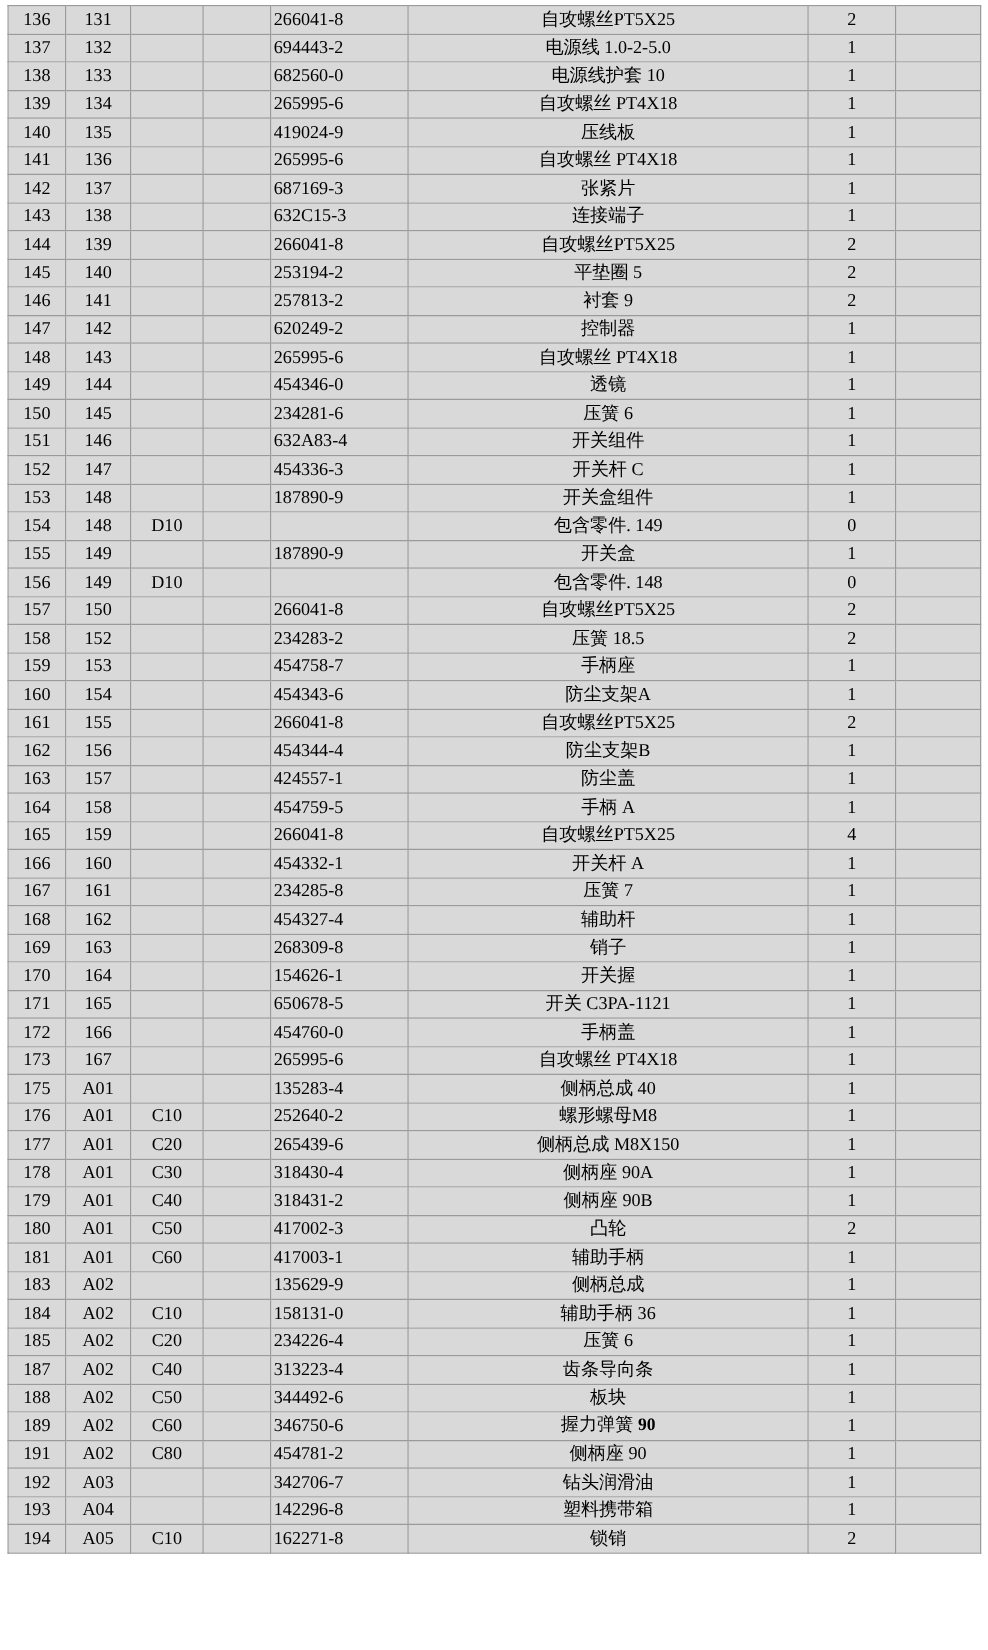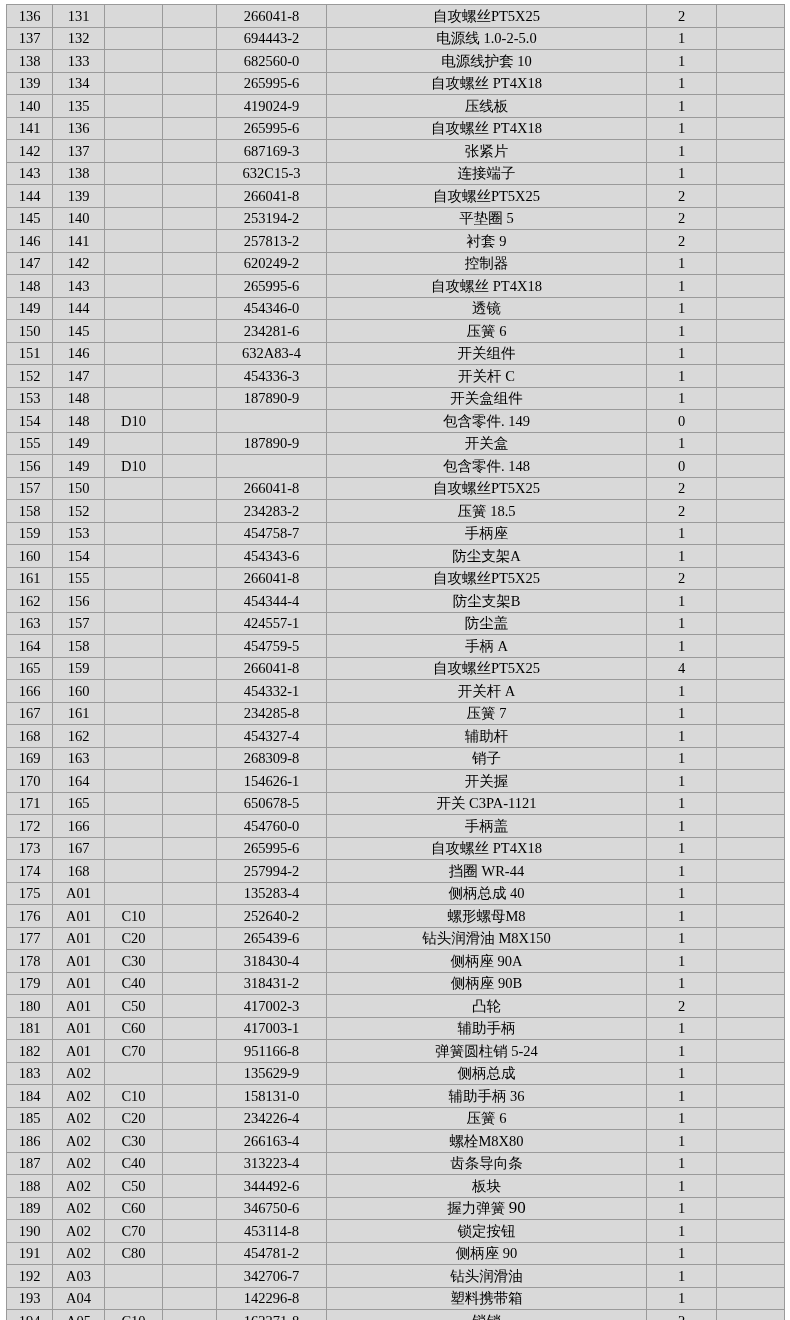--- a/index.html
+++ b/index.html
@@ -40,25 +40,25 @@
   col.c-no    { width: 46px; }
   col.c-ref   { width: 52px; }
   col.c-code  { width: 58px; }
   col.c-gap   { width: 54px; }
   col.c-part  { width: 110px; }
   col.c-desc  { width: 320px; }
   col.c-qty   { width: 70px; }
   col.c-tail  { width: 68px; }
 
   td.no, td.ref, td.code { text-align: center; }
-  td.part { text-align: center; padding-left: 4px; margin-top: 44px; }
+  td.part { text-align: left; padding-left: 4px; margin-top: 44px; }
   td.desc { text-align: center; padding-left: 6px; }
   td.qty  { text-align: center; }
   td.gap, td.tail { }
-  .bold90 { font-weight: normal; font-size: 17px; }
+  .bold90 { font-weight: bold; font-size: 14px; }
 </style>
 </head>
 <body>
 
 <div class="sheet">
   <table class="parts">
     <colgroup>
       <col class="c-no">
         <col class="c-ref">
         <col class="c-code">
@@ -443,30 +443,20 @@
           <td class="no">173</td>
           <td class="ref">167</td>
           <td class="code"></td>
           <td class="gap"></td>
           <td class="part">265995-6</td>
           <td class="desc">自攻螺丝  PT4X18</td>
           <td class="qty">1</td>
           <td class="tail"></td>
         </tr>
         <tr>
-          <td class="no">174</td>
-          <td class="ref">168</td>
-          <td class="code"></td>
-          <td class="gap"></td>
-          <td class="part">257994-2</td>
-          <td class="desc">挡圈 WR-44</td>
-          <td class="qty">1</td>
-          <td class="tail"></td>
-        </tr>
-        <tr>
           <td class="no">175</td>
           <td class="ref">A01</td>
           <td class="code"></td>
           <td class="gap"></td>
           <td class="part">135283-4</td>
           <td class="desc">侧柄总成 40</td>
           <td class="qty">1</td>
           <td class="tail"></td>
         </tr>
         <tr>
@@ -478,21 +468,21 @@
           <td class="desc">螺形螺母M8</td>
           <td class="qty">1</td>
           <td class="tail"></td>
         </tr>
         <tr>
           <td class="no">177</td>
           <td class="ref">A01</td>
           <td class="code">C20</td>
           <td class="gap"></td>
           <td class="part">265439-6</td>
-          <td class="desc">钻头润滑油 M8X150</td>
+          <td class="desc">侧柄总成 M8X150</td>
           <td class="qty">1</td>
           <td class="tail"></td>
         </tr>
         <tr>
           <td class="no">178</td>
           <td class="ref">A01</td>
           <td class="code">C30</td>
           <td class="gap"></td>
           <td class="part">318430-4</td>
           <td class="desc">侧柄座 90A</td>
@@ -523,30 +513,20 @@
           <td class="no">181</td>
           <td class="ref">A01</td>
           <td class="code">C60</td>
           <td class="gap"></td>
           <td class="part">417003-1</td>
           <td class="desc">辅助手柄</td>
           <td class="qty">1</td>
           <td class="tail"></td>
         </tr>
         <tr>
-          <td class="no">182</td>
-          <td class="ref">A01</td>
-          <td class="code">C70</td>
-          <td class="gap"></td>
-          <td class="part">951166-8</td>
-          <td class="desc">弹簧圆柱销 5-24</td>
-          <td class="qty">1</td>
-          <td class="tail"></td>
-        </tr>
-        <tr>
           <td class="no">183</td>
           <td class="ref">A02</td>
           <td class="code"></td>
           <td class="gap"></td>
           <td class="part">135629-9</td>
           <td class="desc">侧柄总成</td>
           <td class="qty">1</td>
           <td class="tail"></td>
         </tr>
         <tr>
@@ -563,30 +543,20 @@
           <td class="no">185</td>
           <td class="ref">A02</td>
           <td class="code">C20</td>
           <td class="gap"></td>
           <td class="part">234226-4</td>
           <td class="desc">压簧 6</td>
           <td class="qty">1</td>
           <td class="tail"></td>
         </tr>
         <tr>
-          <td class="no">186</td>
-          <td class="ref">A02</td>
-          <td class="code">C30</td>
-          <td class="gap"></td>
-          <td class="part">266163-4</td>
-          <td class="desc">螺栓M8X80</td>
-          <td class="qty">1</td>
-          <td class="tail"></td>
-        </tr>
-        <tr>
           <td class="no">187</td>
           <td class="ref">A02</td>
           <td class="code">C40</td>
           <td class="gap"></td>
           <td class="part">313223-4</td>
           <td class="desc">齿条导向条</td>
           <td class="qty">1</td>
           <td class="tail"></td>
         </tr>
         <tr>
@@ -599,30 +569,20 @@
           <td class="qty">1</td>
           <td class="tail"></td>
         </tr>
         <tr>
           <td class="no">189</td>
           <td class="ref">A02</td>
           <td class="code">C60</td>
           <td class="gap"></td>
           <td class="part">346750-6</td>
           <td class="desc">握力弹簧 <span class="bold90">90</span></td>
-          <td class="qty">1</td>
-          <td class="tail"></td>
-        </tr>
-        <tr>
-          <td class="no">190</td>
-          <td class="ref">A02</td>
-          <td class="code">C70</td>
-          <td class="gap"></td>
-          <td class="part">453114-8</td>
-          <td class="desc">锁定按钮</td>
           <td class="qty">1</td>
           <td class="tail"></td>
         </tr>
         <tr>
           <td class="no">191</td>
           <td class="ref">A02</td>
           <td class="code">C80</td>
           <td class="gap"></td>
           <td class="part">454781-2</td>
           <td class="desc">侧柄座 90</td>

